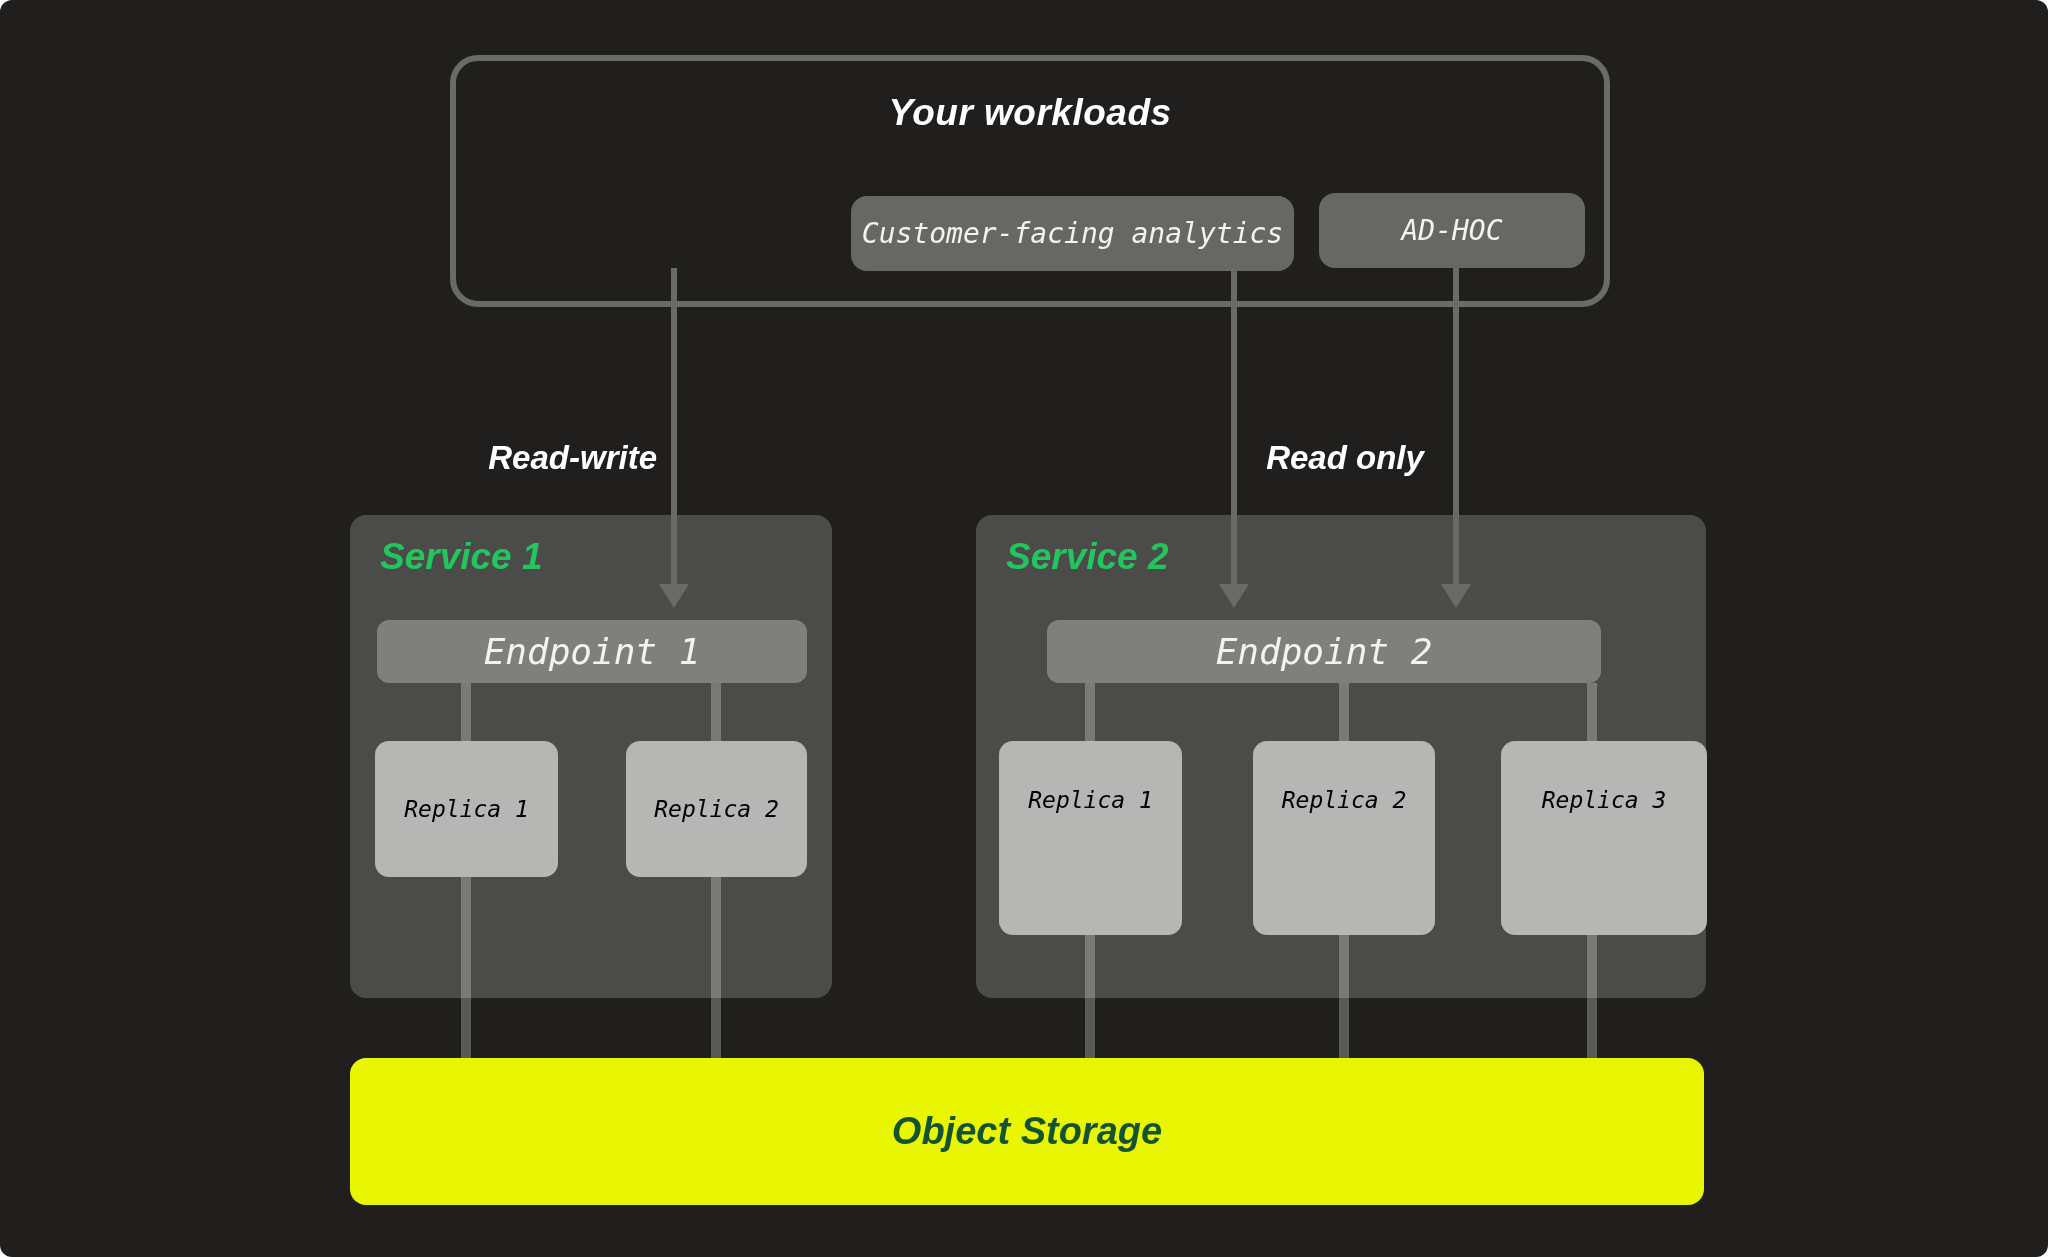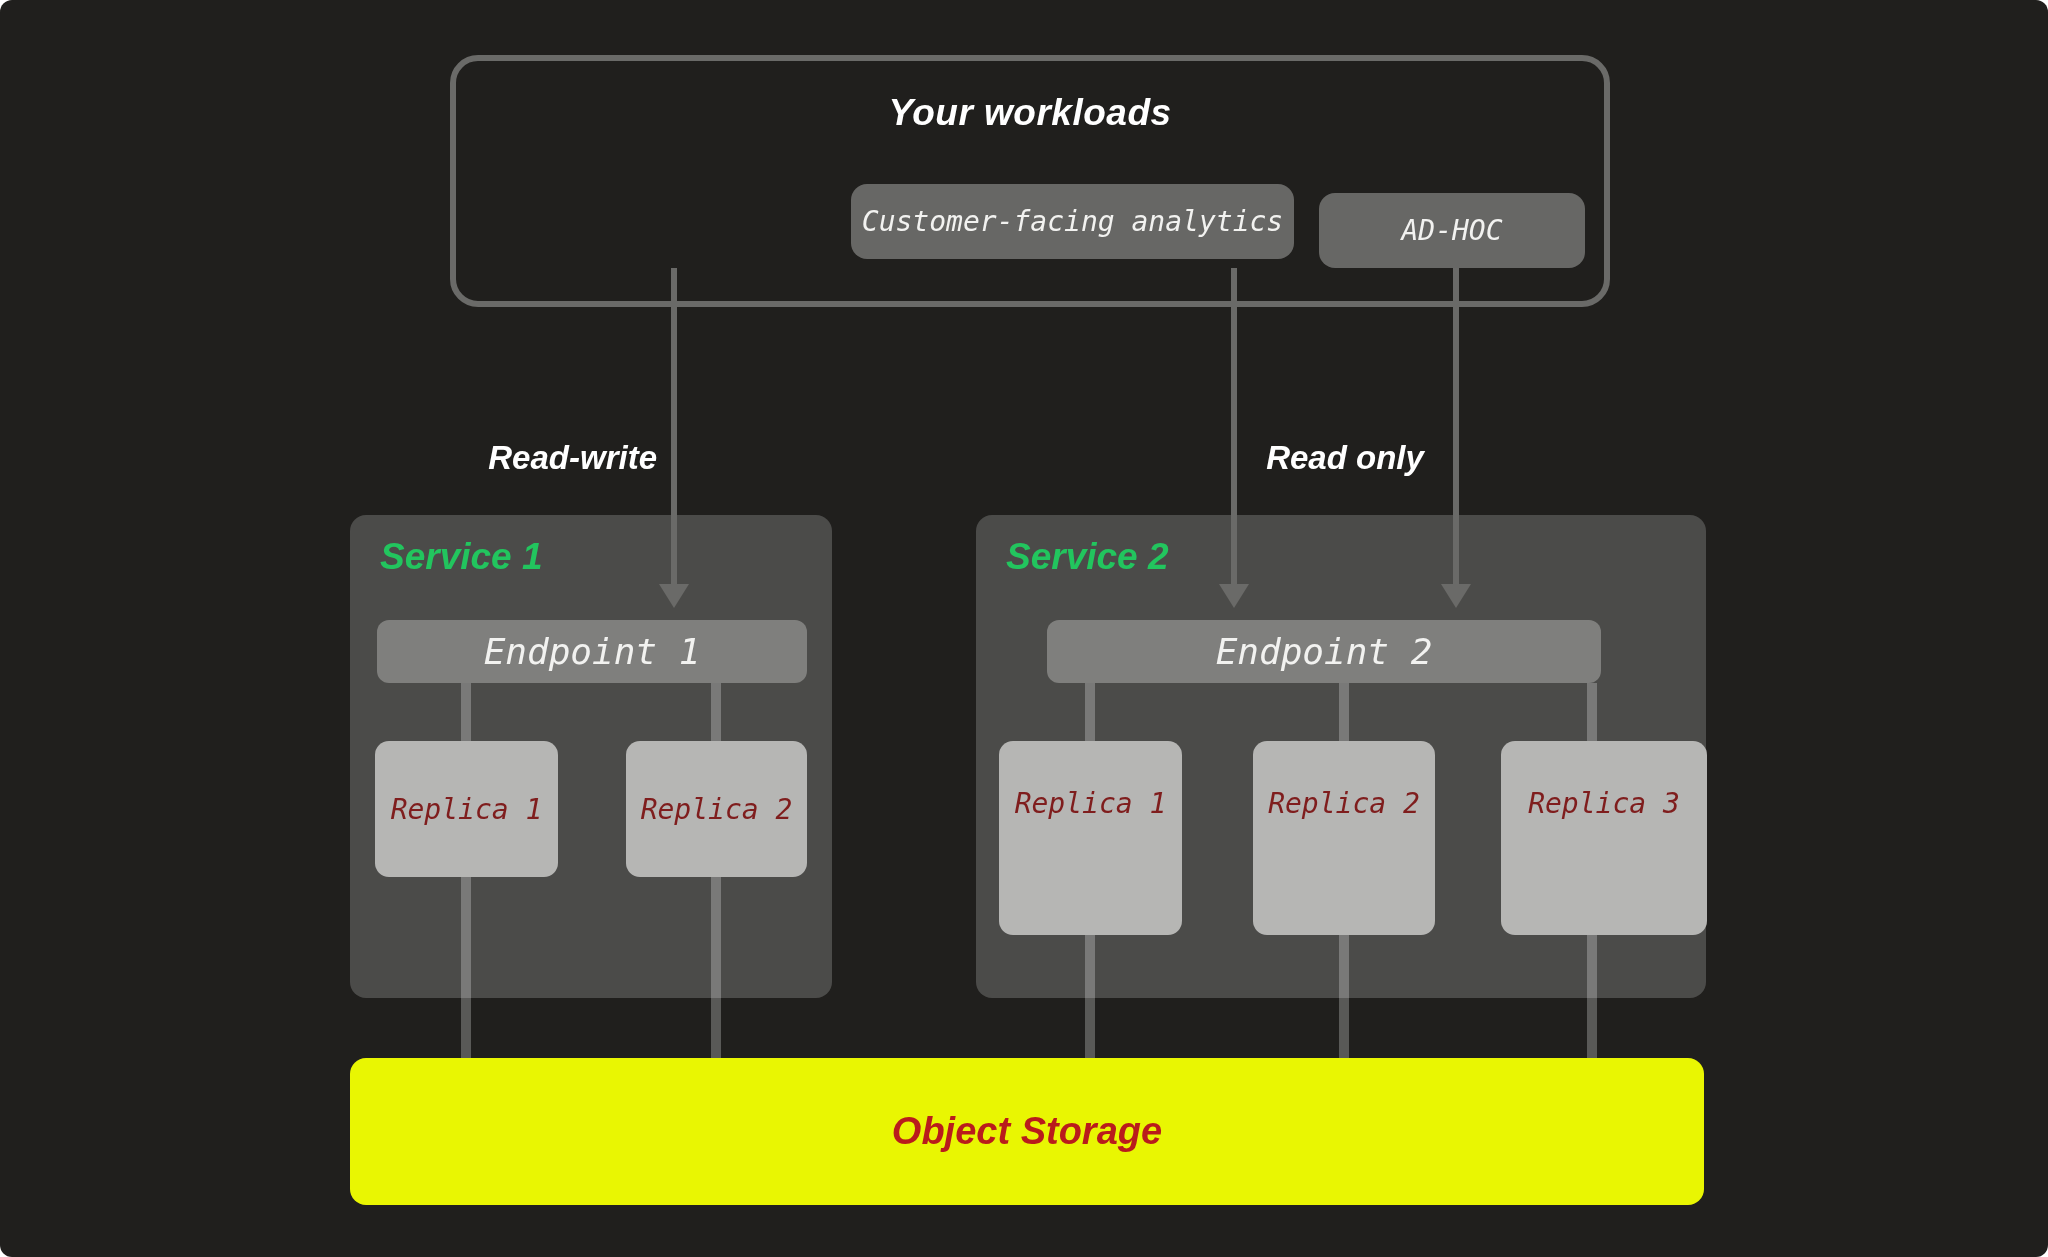--- a/index.html
+++ b/index.html
@@ -43,21 +43,21 @@
     border-radius: 16px;
     display: flex;
     align-items: center;
     justify-content: center;
     color: #f2f2f0;
     font-family: "DejaVu Sans Mono", monospace;
     font-size: 28px;
     white-space: nowrap;
   }
   .pill-writes    { left: 479px;  top: 193px; width: 264px; }
-  .pill-analytics { left: 851px;  top: 184px; width: 443px; }
+  .pill-analytics { left: 851px;  top: 196px; width: 443px; }
   .pill-adhoc     { left: 1319px; top: 193px; width: 266px; }
 
   
   .arrow-line {
     position: absolute;
     width: 6px;
     top: 268px;
     height: 320px;
     background: #6a6a68;
     z-index: 2;
@@ -132,23 +132,23 @@
     z-index: 2;
   }
 
   .replica {
     position: absolute;
     top: 741px;
     background: #b6b6b4;
     border-radius: 14px;
     display: flex;
     justify-content: center;
-    color: #7f1d1d;
+    color: #000000;
     font-family: "DejaVu Sans Mono", monospace;
-    font-size: 28px;
+    font-size: 23px;
     white-space: nowrap;
     z-index: 3;
   }
   .replica-short { height: 136px; align-items: center; }
   .replica-tall  { height: 194px; align-items: flex-start; padding-top: 46px; box-sizing: border-box; }
   .s1-r1 { left: 375px;  width: 183px; }
   .s1-r2 { left: 626px;  width: 181px; }
   .s2-r1 { left: 999px;  width: 183px; }
   .s2-r2 { left: 1253px; width: 182px; }
   .s2-r3 { left: 1501px; width: 206px; }
@@ -156,21 +156,21 @@
   
   .storage-bar {
     position: absolute;
     left: 350px; top: 1058px;
     width: 1354px; height: 147px;
     background: #e9f602;
     border-radius: 16px;
     display: flex;
     align-items: center;
     justify-content: center;
-    color: #b91c1c;
+    color: #14532d;
     font-size: 38px;
     font-weight: bold;
     z-index: 4;
   }
 </style>
 </head>
 <body>
 
 <div class="canvas">
 

